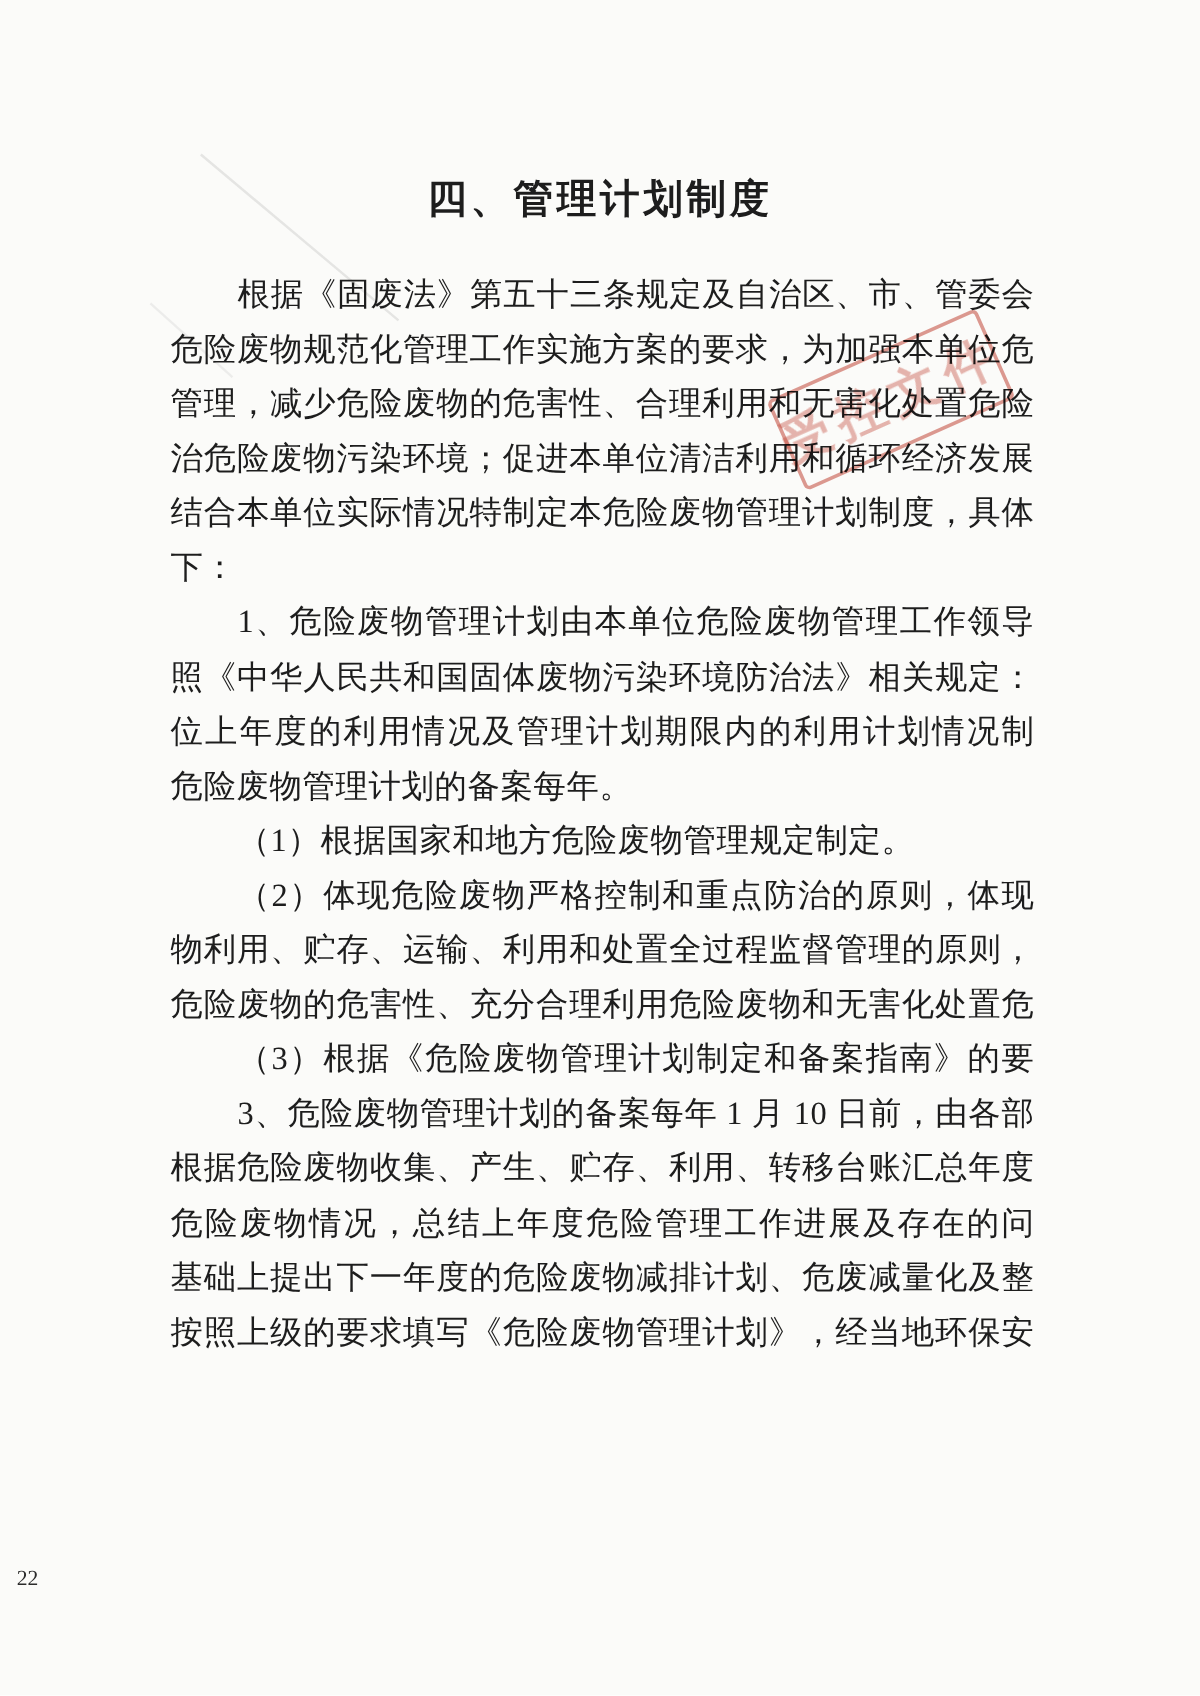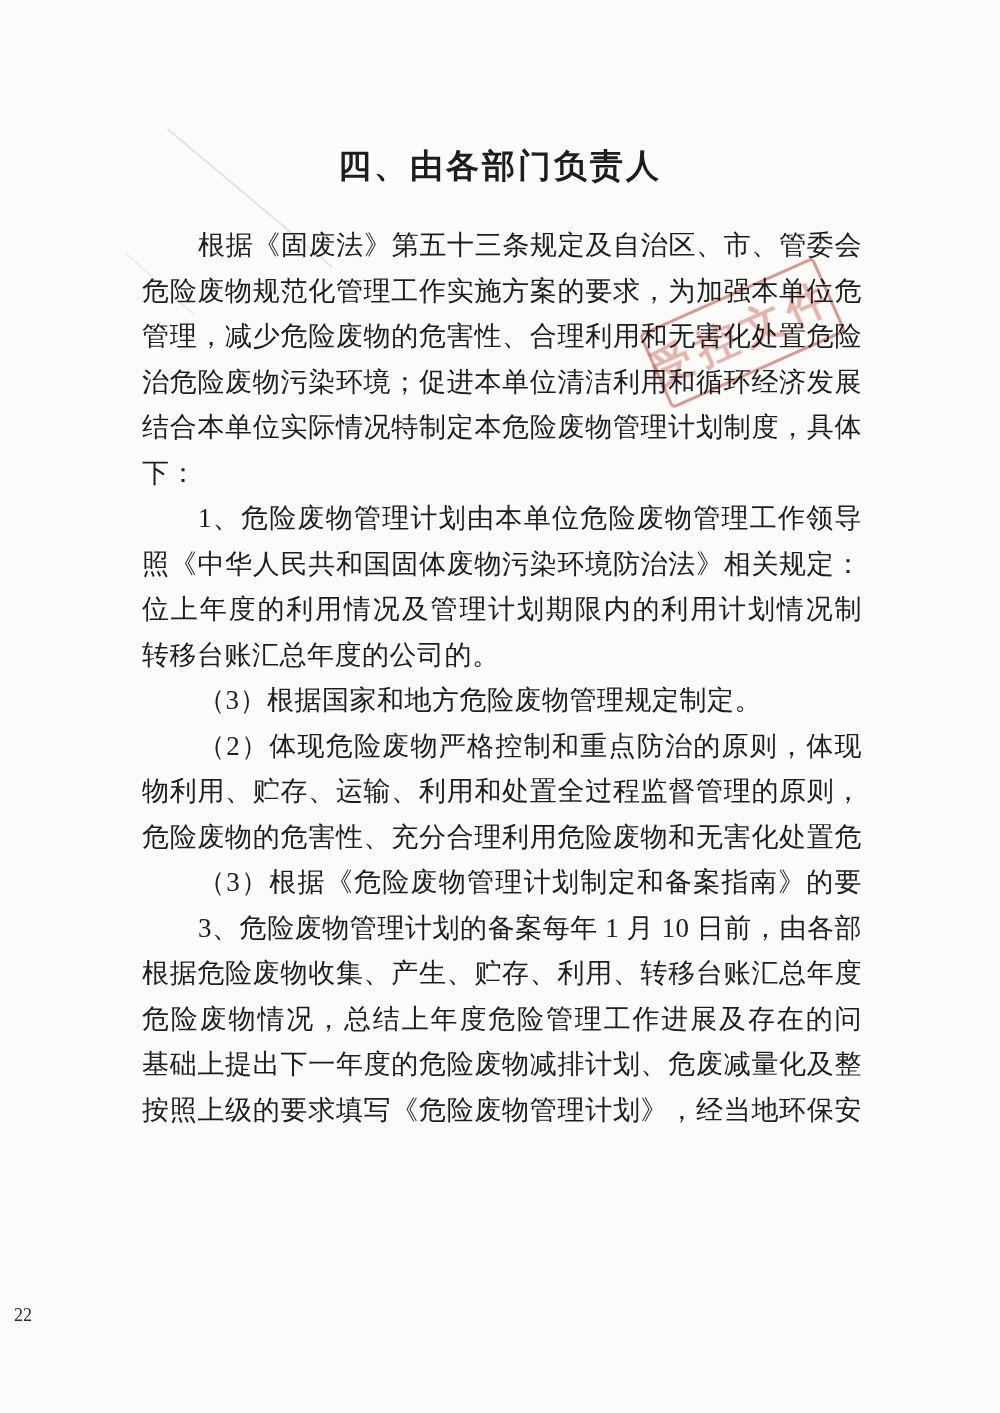--- a/index.html
+++ b/index.html
@@ -74,34 +74,34 @@
   }
 </style>
 </head>
 <body>
 
 <div class="page">
 
   <div class="artifact-line-1"></div>
   <div class="artifact-line-2"></div>
 
-  <h1 class="doc-title">四、由各部门负责人</h1>
+  <h1 class="doc-title">四、管理计划制度</h1>
 
   <div class="doc-body">
     <div class="bodyline indent fill">根据《固废法》第五十三条规定及自治区、市、管委会环保部门</div>
     <div class="bodyline fill">危险废物规范化管理工作实施方案的要求，为加强本单位危险废物的</div>
     <div class="bodyline fill">管理，减少危险废物的危害性、合理利用和无害化处置危险废物，防</div>
     <div class="bodyline fill">治危险废物污染环境；促进本单位清洁利用和循环经济发展的需要，</div>
     <div class="bodyline fill">结合本单位实际情况特制定本危险废物管理计划制度，具体内容如</div>
     <div class="bodyline">下：</div>
     <div class="bodyline indent fill">1、危险废物管理计划由本单位危险废物管理工作领导小组：按</div>
     <div class="bodyline fill">照《中华人民共和国固体废物污染环境防治法》相关规定：根据本单</div>
     <div class="bodyline fill">位上年度的利用情况及管理计划期限内的利用计划情况制定。危险废</div>
-    <div class="bodyline">转移台账汇总年度的公司的。</div>
-    <div class="bodyline indent">（3）根据国家和地方危险废物管理规定制定。</div>
+    <div class="bodyline">危险废物管理计划的备案每年。</div>
+    <div class="bodyline indent">（1）根据国家和地方危险废物管理规定制定。</div>
     <div class="bodyline indent fill">（2）体现危险废物严格控制和重点防治的原则，体现对危险废</div>
     <div class="bodyline fill">物利用、贮存、运输、利用和处置全过程监督管理的原则，体现减少</div>
     <div class="bodyline fill">危险废物的危害性、充分合理利用危险废物和无害化处置危险废物的</div>
     <div class="bodyline indent fill">（3）根据《危险废物管理计划制定和备案指南》的要求和本单</div>
     <div class="bodyline indent fill">3、危险废物管理计划的备案每年 1 月 10 日前，由各部门负责人</div>
     <div class="bodyline fill">根据危险废物收集、产生、贮存、利用、转移台账汇总年度的公司的</div>
     <div class="bodyline fill">危险废物情况，总结上年度危险管理工作进展及存在的问题，并在此</div>
     <div class="bodyline fill">基础上提出下一年度的危险废物减排计划、危废减量化及整改措施。</div>
     <div class="bodyline fill">按照上级的要求填写《危险废物管理计划》，经当地环保安监局审核</div>
   </div>

